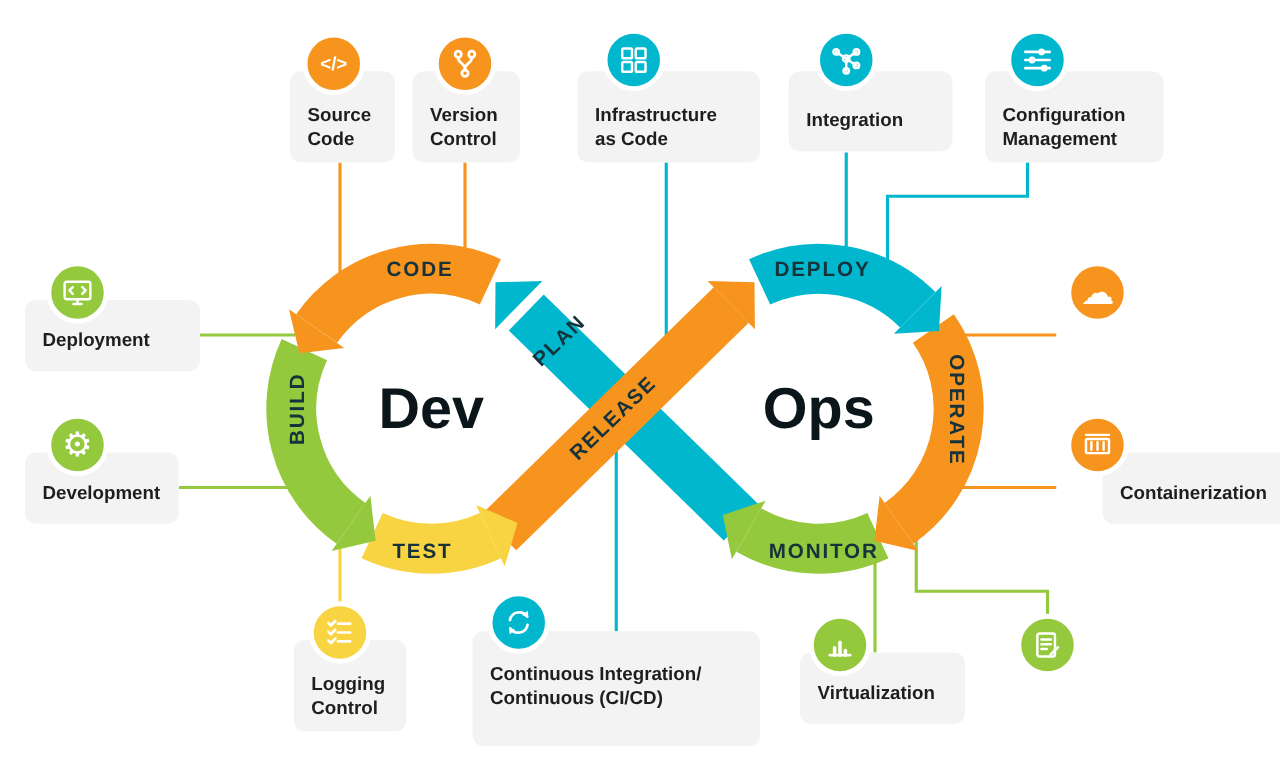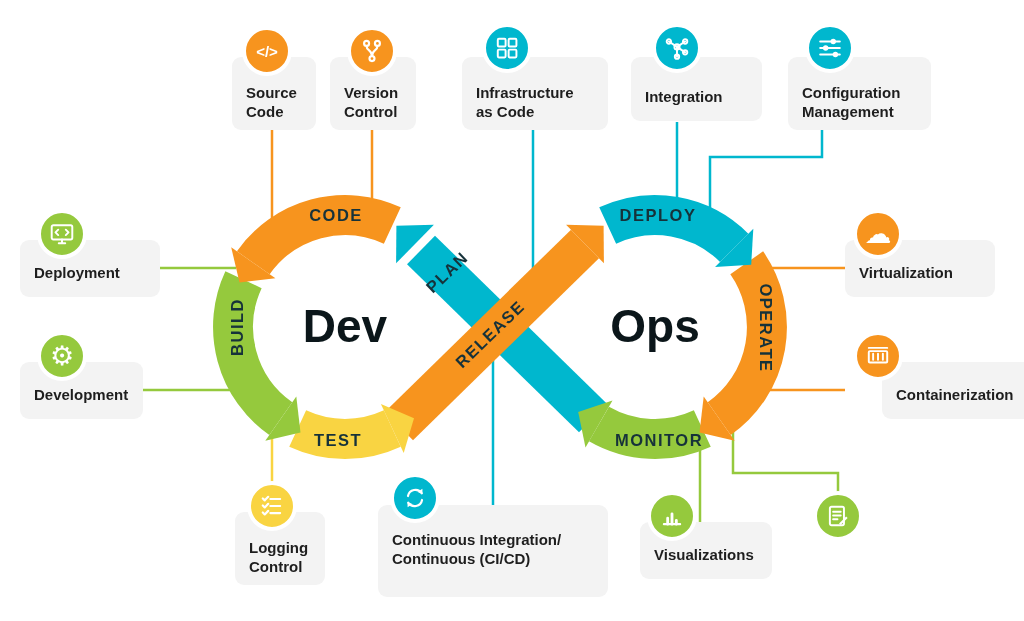--- a/index.html
+++ b/index.html
@@ -99,36 +99,33 @@
   <div class="card" style="left:788px;top:57px;width:143px;height:73px;padding-top:27px">
     <div>Configuration</div>
     <div>Management</div>
   </div>
   <div class="card" style="left:20px;top:240px;width:140px;height:57px;padding-top:24px">
     <div>Deployment</div>
   </div>
   <div class="card" style="left:20px;top:362px;width:123px;height:57px;padding-top:24px">
     <div>Development</div>
   </div>
-  <div class="card" style="left:845px;top:240px;width:150px;height:57px;padding-top:24px">
-    <div>Virtualization</div>
-  </div>
   <div class="card" style="left:882px;top:362px;width:162px;height:57px;padding-top:24px">
     <div>Containerization</div>
   </div>
   <div class="card" style="left:235px;top:512px;width:90px;height:73px;padding-top:27px">
     <div>Logging</div>
     <div>Control</div>
   </div>
   <div class="card" style="left:378px;top:505px;width:230px;height:92px;padding-top:26px">
     <div>Continuous Integration/</div>
     <div>Continuous (CI/CD)</div>
   </div>
   <div class="card" style="left:640px;top:522px;width:132px;height:57px;padding-top:24px">
-    <div>Visualizations</div>
+    <div>Virtualization</div>
   </div>
 
   <div class="icon ic-orange" style="left:242px;top:26px">
     <span class="glyph">&lt;/&gt;</span>
   </div>
   <div class="icon ic-orange" style="left:347px;top:26px">
     <svg viewBox="0 0 24 24" fill="none" stroke="#fff" stroke-width="2" stroke-linecap="round" stroke-linejoin="round">
       <circle cx="7" cy="5" r="2.3"></circle>
         <circle cx="17" cy="5" r="2.3"></circle>
         <circle cx="12" cy="19" r="2.3"></circle>

